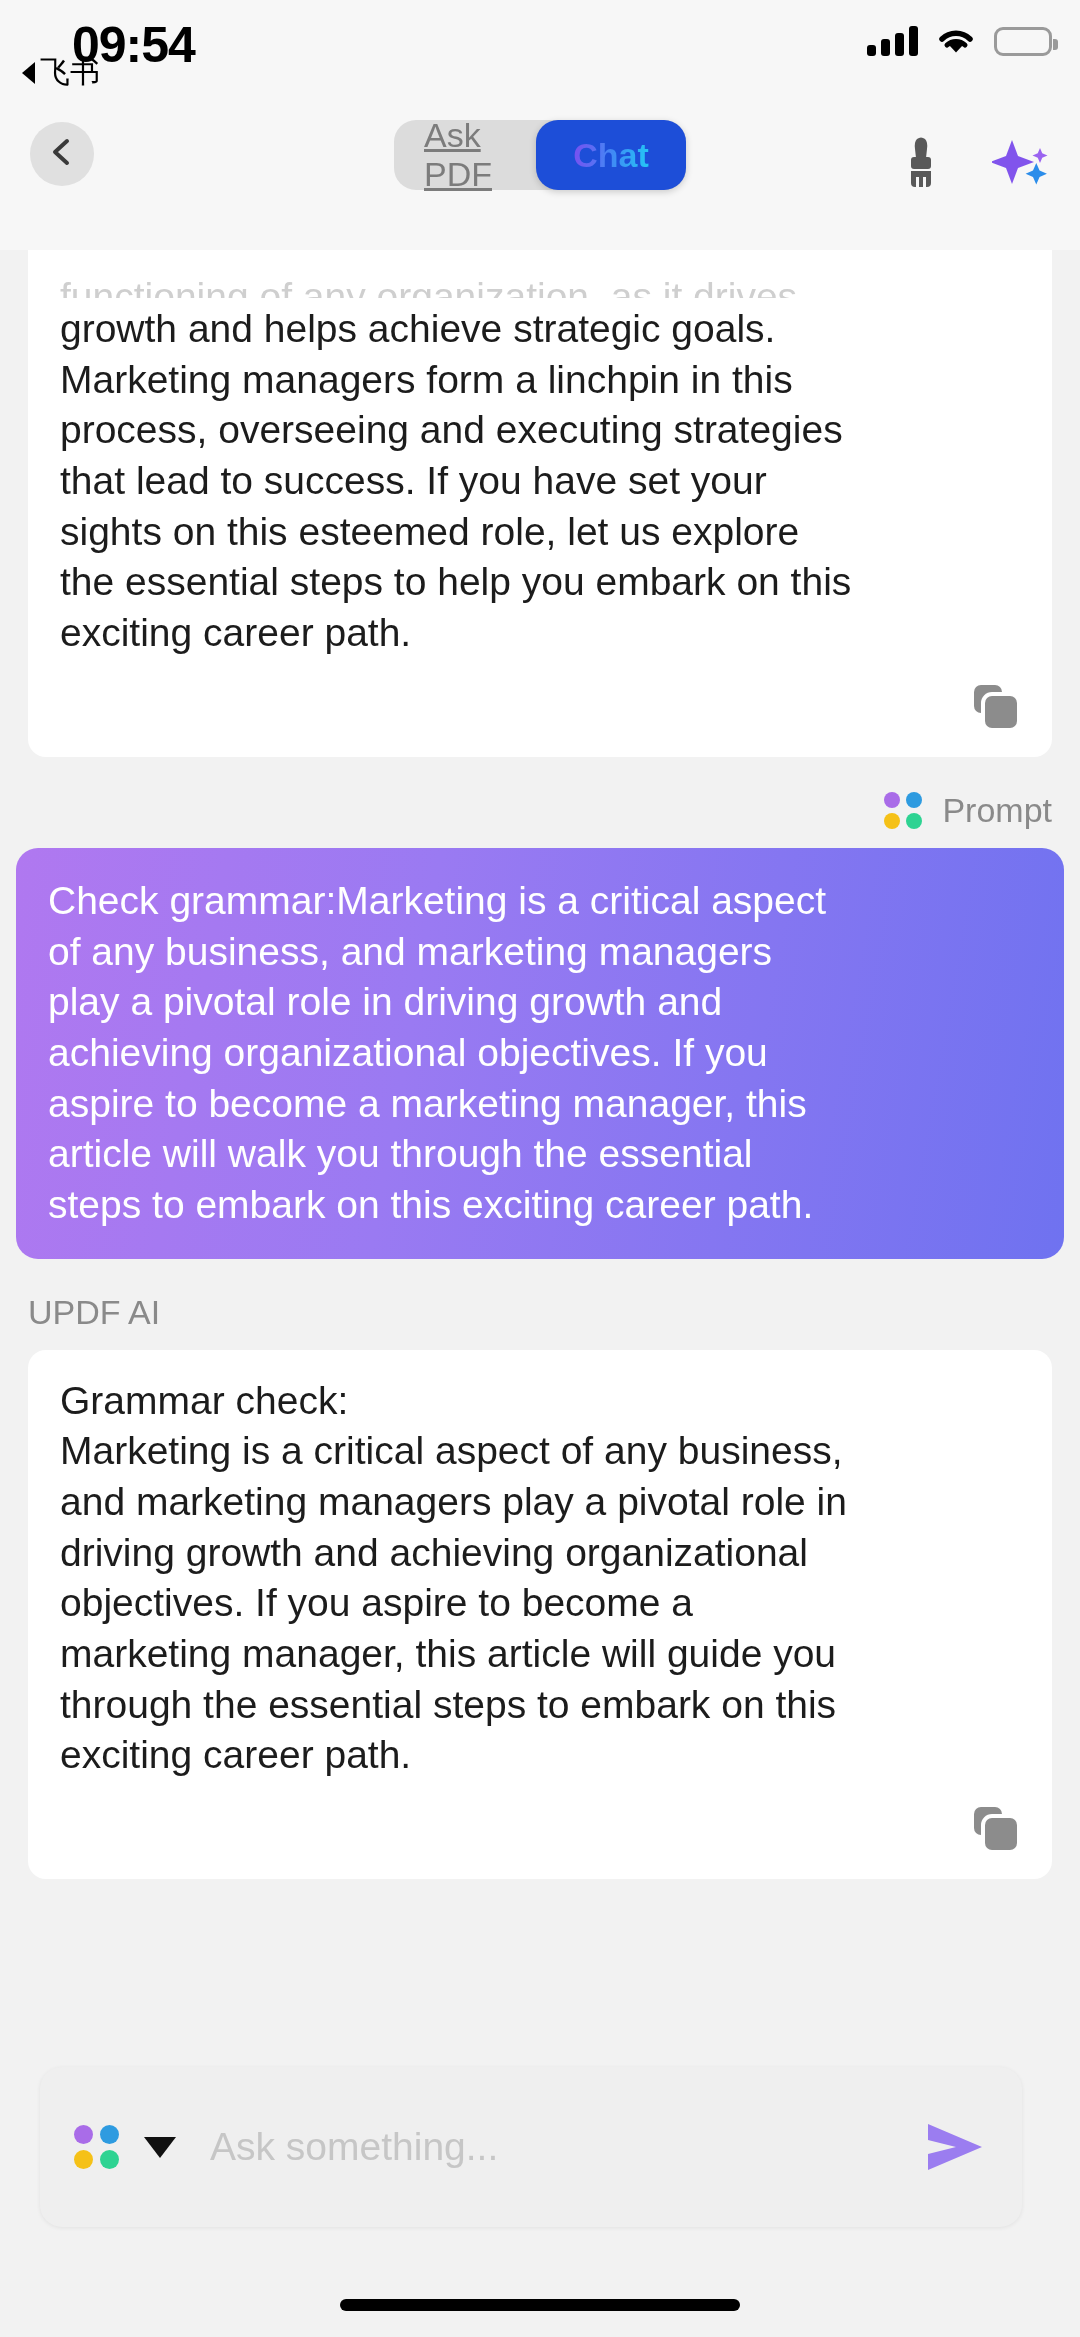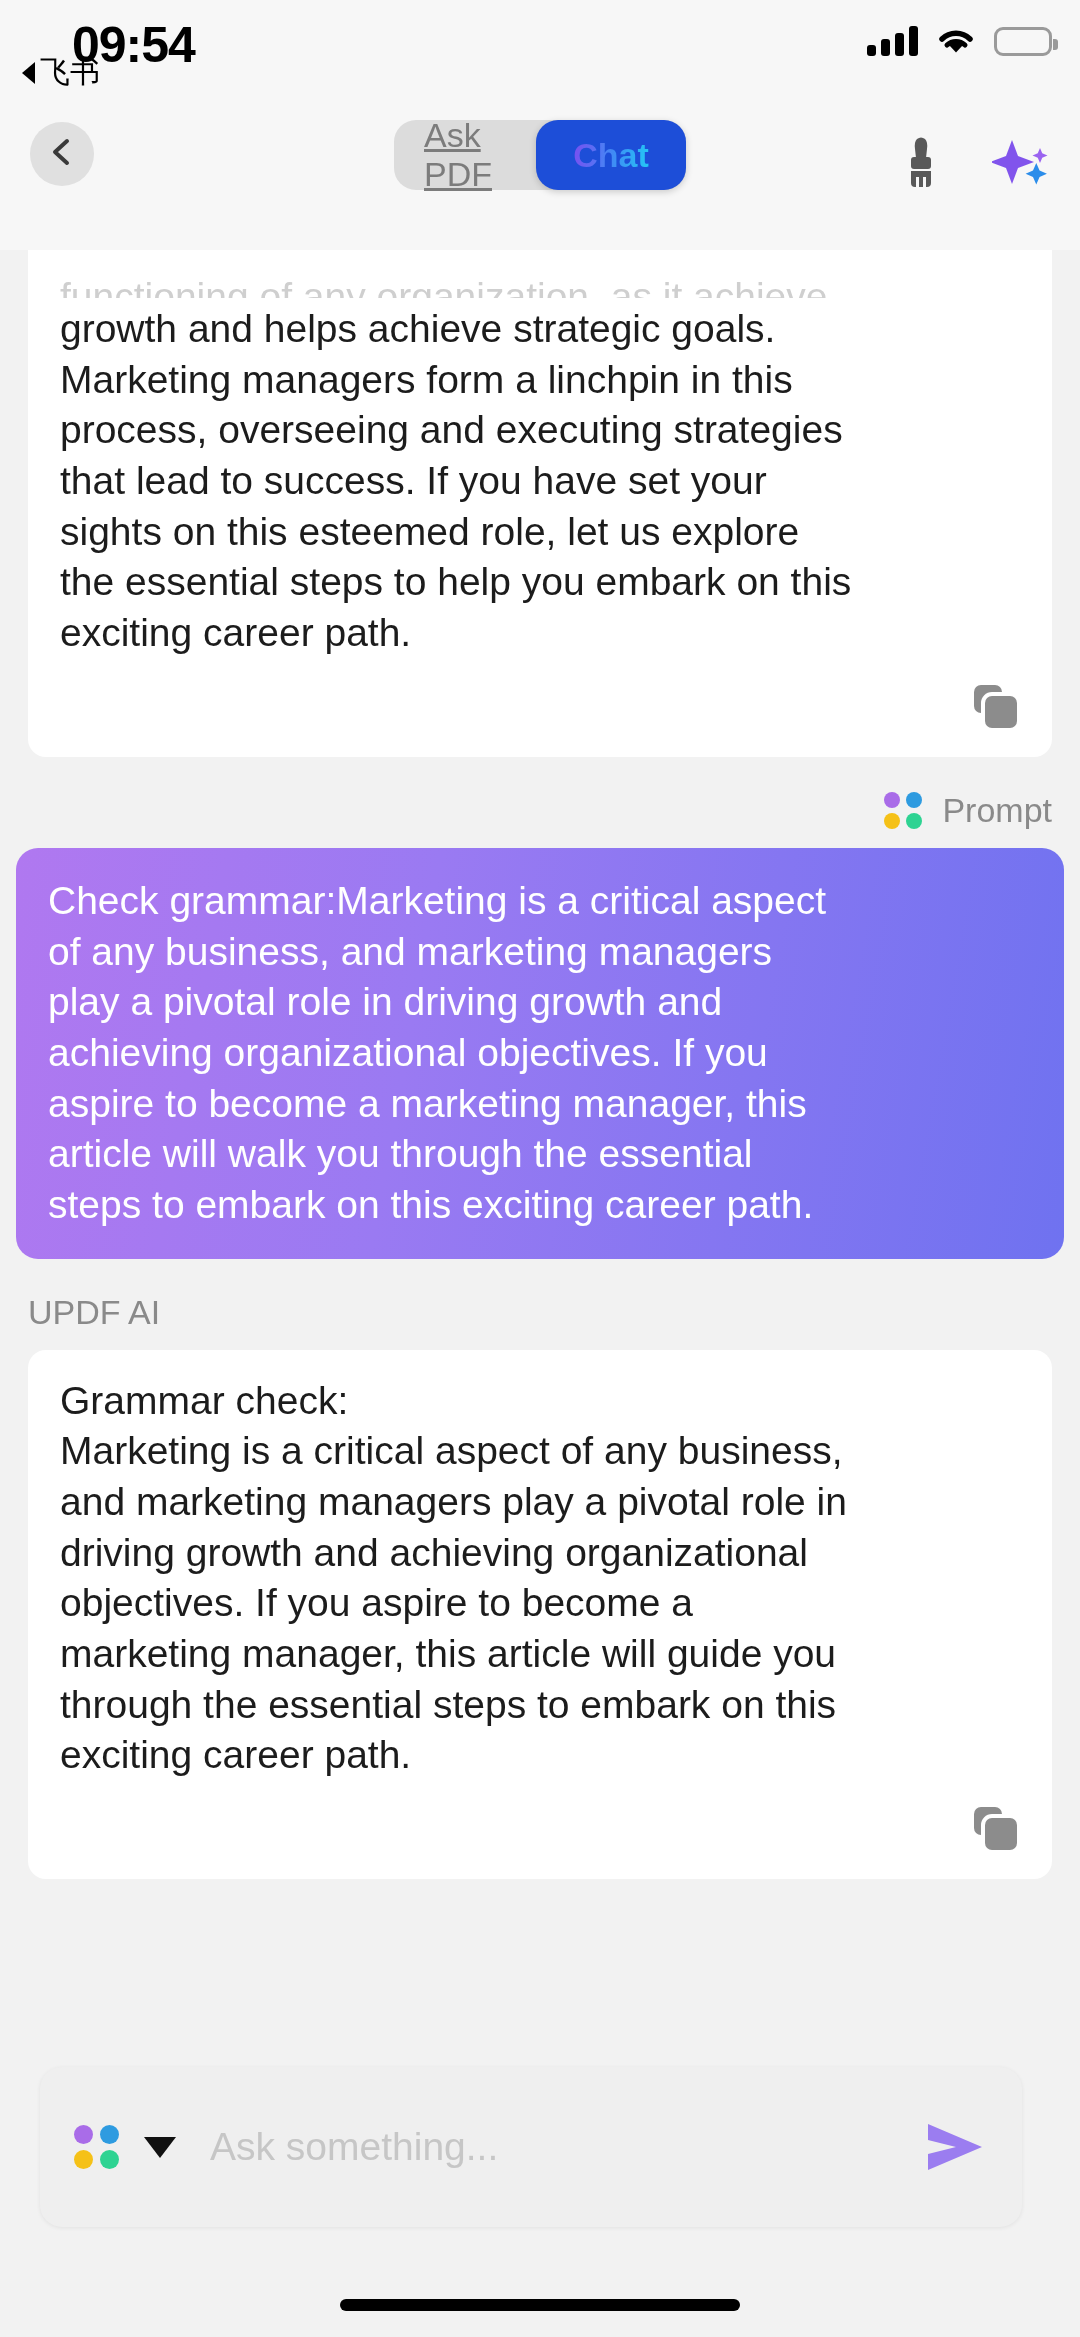--- a/index.html
+++ b/index.html
@@ -215,21 +215,21 @@
         <path d="M48 14 L51 21 L58 24 L51 27 L48 34 L45 27 L38 24 L45 21 Z" fill="#9a63f0" transform="scale(.75) translate(16,2)"></path>
         <path d="M46 34 L50 43 L59 47 L50 51 L46 60 L42 51 L33 47 L42 43 Z" fill="#2b8dea" transform="scale(.82) translate(8,-1)"></path>
       </svg>
     </span>
   </div>
 </div>
 
 <div class="scroll">
 
   <div class="card first">
-    <div class="clipped">functioning of any organization, as it achieve</div>
+    <div class="clipped">functioning of any organization, as it drives</div>
     <div class="msg-text">growth and helps achieve strategic goals.
 Marketing managers form a linchpin in this
 process, overseeing and executing strategies
 that lead to success. If you have set your
 sights on this esteemed role, let us explore
 the essential steps to help you embark on this
 exciting career path.</div>
     <div class="copy-row">
       <span class="copy-ic">
         <span class="sq back"></span>

